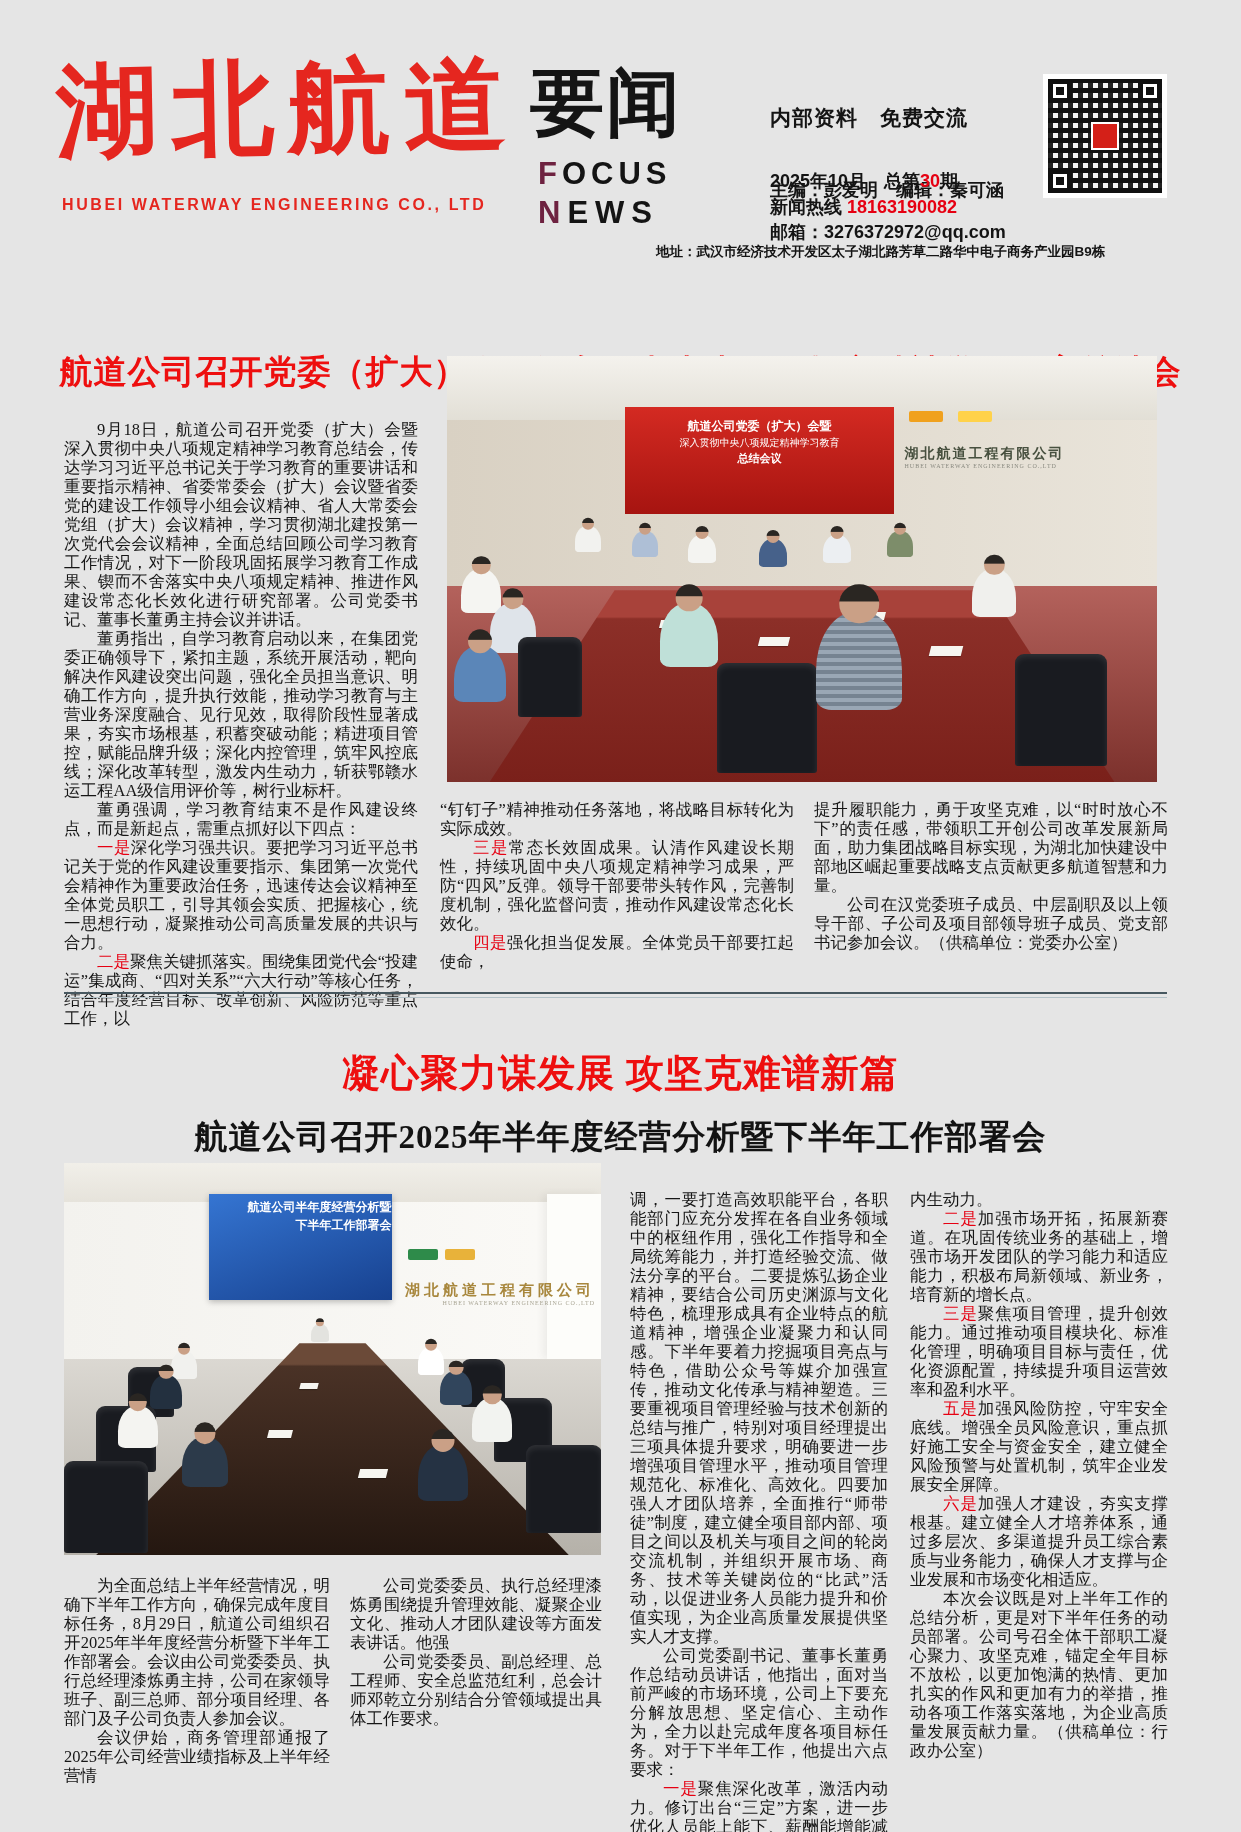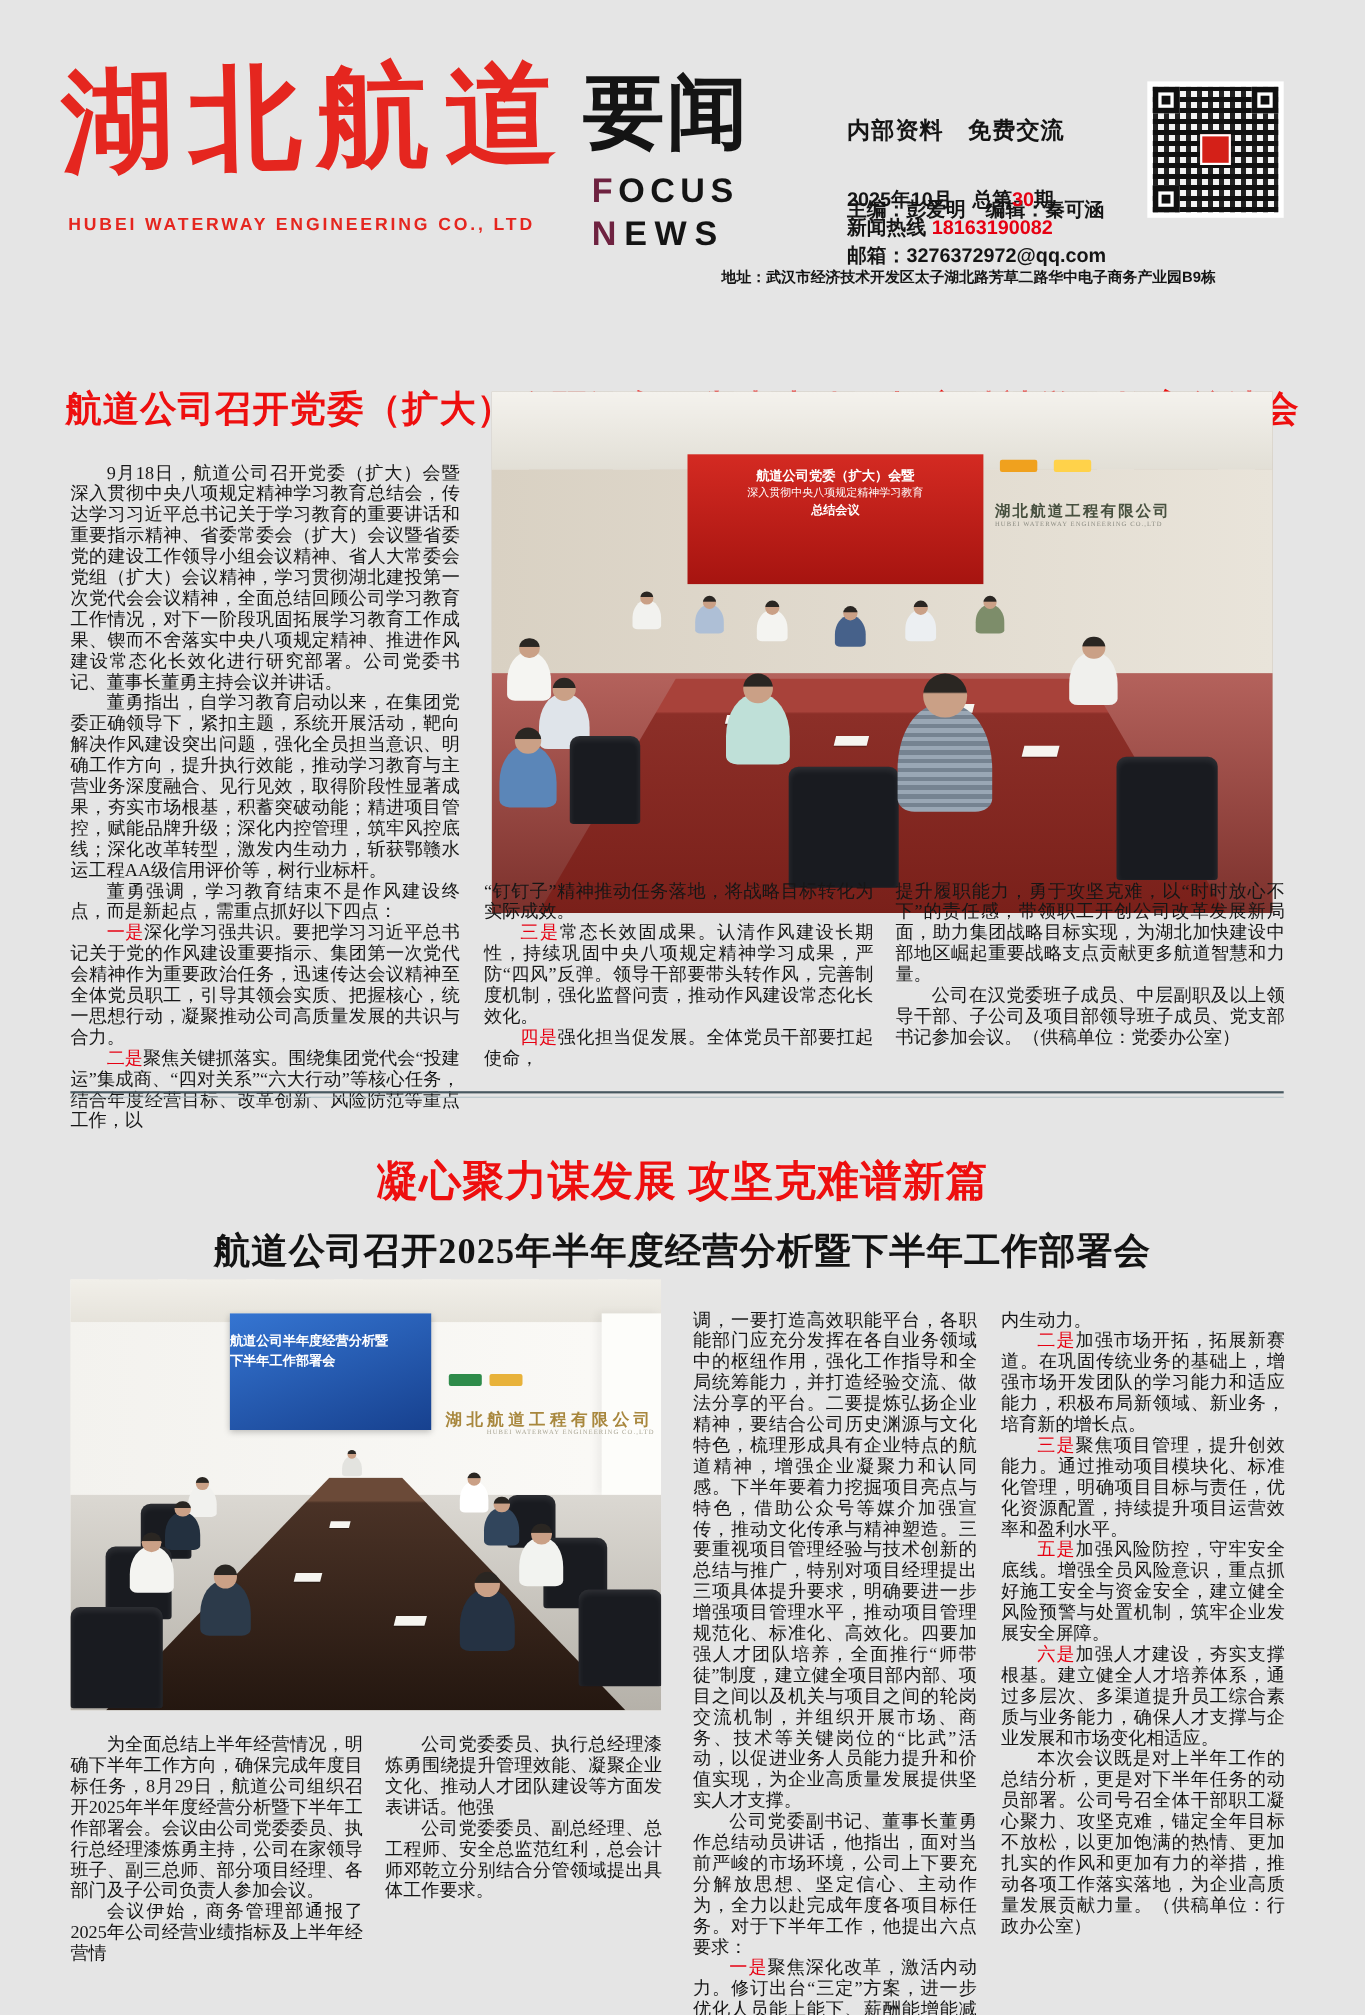--- a/index.html
+++ b/index.html
@@ -56,21 +56,21 @@
   .lead{color:#e60012;margin-top:14px;}
   .c1{left:64px;top:420px;width:354px;}
   .c2{left:440px;top:800px;width:354px;}
   .c3{left:814px;top:800px;width:354px;}
   .cA{left:64px;top:1576px;width:266px;}
   .cB{left:350px;top:1576px;width:252px;}
   .cC{left:630px;top:1190px;width:258px;}
   .cD{left:910px;top:1190px;width:258px;}
 
   
-  .photo1{left:447px;top:356px;width:710px;height:474px;overflow:hidden;background:#c8beb0;}
+  .photo1{left:447px;top:356px;width:710px;height:426px;overflow:hidden;background:#c8beb0;}
   .ph-layer{position:absolute;}
   .p1-ceiling{left:0;top:0;width:100%;height:15%;
      background:linear-gradient(#f4f2ed,#e2dfd6),
      repeating-linear-gradient(90deg,rgba(255,255,255,.5) 0 34px,transparent 34px 110px);}
   .p1-wall{left:0;top:15%;width:100%;height:39%;
      background:linear-gradient(90deg,#d9d1c3,#e9e4da);}
   .p1-screen{left:25%;top:12%;width:38%;height:25%;text-align:center;
      background:linear-gradient(#d42a22,#a61410);color:#fff;
      font-family:"Liberation Sans",sans-serif;padding-top:10px;box-sizing:border-box;}
   .p1-screen .s1{font-size:12px;font-weight:bold;line-height:18px;}
@@ -92,23 +92,23 @@
   .ch{position:absolute;background:#191b20;border-radius:9px 9px 3px 3px;
      box-shadow:inset 0 3px 6px rgba(255,255,255,.10);}
 
   
   .photo2{left:64px;top:1163px;width:537px;height:392px;overflow:hidden;background:#efede8;}
   .p2-ceiling{left:0;top:0;width:100%;height:10%;
      background:linear-gradient(#f1efe9,#e6e3db),
      repeating-linear-gradient(90deg,rgba(255,255,255,.6) 0 26px,transparent 26px 80px);}
   .p2-wall{left:0;top:10%;width:100%;height:40%;background:linear-gradient(90deg,#f3f2ee,#fbfaf7);}
   .p2-window{right:0;top:8%;width:10%;height:42%;background:#fdfdfa;box-shadow:-4px 0 8px rgba(0,0,0,.06);}
-  .p2-screen{left:27%;top:8%;width:34%;height:27%;text-align:left;
+  .p2-screen{left:27%;top:8%;width:34%;height:27%;text-align:right;
      background:linear-gradient(160deg,#3575d2,#17418f);color:#fff;
-     font-family:"Liberation Sans",sans-serif;padding-top:16px;box-sizing:border-box;
+     font-family:"Liberation Sans",sans-serif;padding-top:4px;box-sizing:border-box;
      box-shadow:0 2px 6px rgba(0,0,0,.25);}
   .p2-screen .s1{font-size:12px;font-weight:bold;line-height:18px;}
   .p2-screen .s2{font-size:12px;font-weight:bold;line-height:18px;}
   .p2-sign{right:6px;top:30%;width:52%;text-align:right;}
   .p2-sign .w1{font-size:15px;font-weight:bold;letter-spacing:4px;color:#a8873d;}
   .p2-sign .w2{font-size:6px;color:#a9a594;letter-spacing:1px;}
   .p2-floor{left:0;top:50%;width:100%;height:50%;background:linear-gradient(#dbd8d2,#b5b1a9);}
   .p2-table{left:6%;top:46%;width:88%;height:54%;
      clip-path:polygon(43% 0,57% 0,100% 100%,0 100%);
      background:linear-gradient(#6b4a38 0 10%, #4a3226 11%, #241710);}

